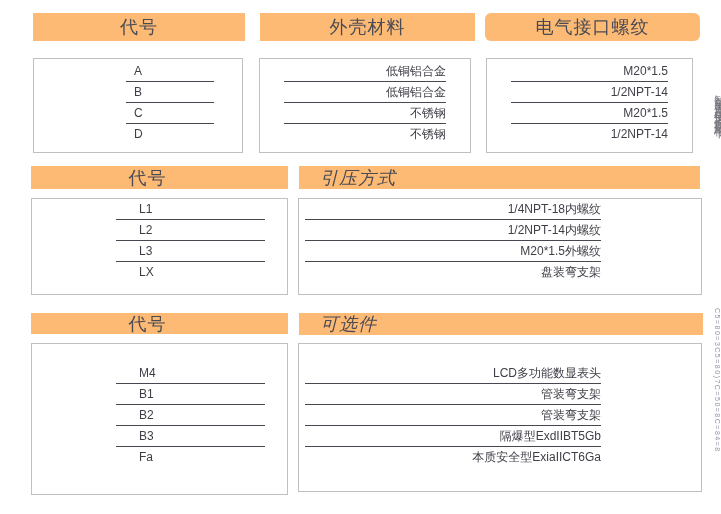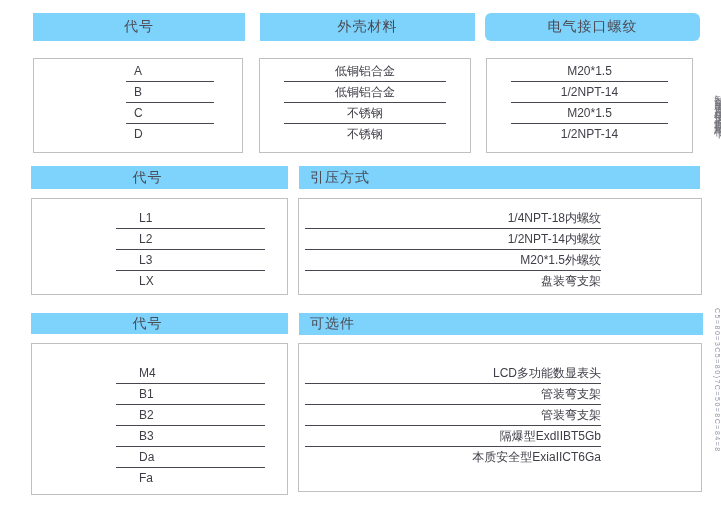--- a/index.html
+++ b/index.html
@@ -6,52 +6,52 @@
   #canvas{
     position:relative;
     width:721px;height:514px;
     overflow:hidden;
     background:#ffffff;
     font-family:"Liberation Sans","DejaVu Sans",sans-serif;
     color:#3e3e47;
   }
   .hdr{
     position:absolute;
-    background:#7dd3fc;
+    background:#fdba74;
     color:#4b4b54;
-    font-size:14px;
+    font-size:18px;
     display:flex;align-items:center;justify-content:center;
     box-sizing:border-box;
     letter-spacing:1px;
   }
-  .hdr.left-pad{justify-content:flex-start;padding-left:11px;}
+  .hdr.left-pad{justify-content:flex-start;padding-left:21px;font-style:italic;}
   .hdr.pad-r{padding-right:24px;}
   .box{
     position:absolute;
     border:1px solid #bfbfc4;
     background:#ffffff;
     box-sizing:border-box;
   }
   .box.pt2{padding-top:2px;}
-  .box.pt9{padding-top:9px;}
+  .box.pt9{}
   .box.pt8{padding-top:19px;}
   .row{height:21px;}
   .row .u{
     display:block;
     height:21px;line-height:20px;
     box-sizing:border-box;
     border-bottom:1px solid #47474f;
     font-size:12px;color:#3e3e47;
     white-space:nowrap;overflow:hidden;
   }
   .row.last .u{border-bottom:none;}
   
   .v-narrow .u{margin-left:92px;width:88px;padding-left:8px;text-align:left;}
   
-  .v-center .u{margin-left:24px;margin-right:24px;text-align:center;}
+  .v-center .u{margin-left:24px;margin-right:24px;text-align:right;}
   
   .v-codewide .u{margin-left:84px;margin-right:22px;padding-left:23px;text-align:left;}
   
   .v-leftline .u{margin-left:6px;width:296px;padding-left:15px;text-align:right;}
   .vtitle{
     position:absolute;
     left:711px;top:85px;
     writing-mode:vertical-rl;
     font-size:12px;letter-spacing:2.5px;
     color:#75757d;
@@ -159,23 +159,20 @@
       </div>
       <div class="row">
         <span class="u">B1</span>
       </div>
       <div class="row">
         <span class="u">B2</span>
       </div>
       <div class="row">
         <span class="u">B3</span>
       </div>
-      <div class="row">
-        <span class="u">Da</span>
-      </div>
       <div class="row last">
         <span class="u">Fa</span>
       </div>
     </div>
   <div class="box pt8 v-leftline" style="left:298px;top:343px;width:404px;height:149px;">
       <div class="row">
         <span class="u">LCD多功能数显表头</span>
       </div>
       <div class="row">
         <span class="u">管装弯支架</span>

